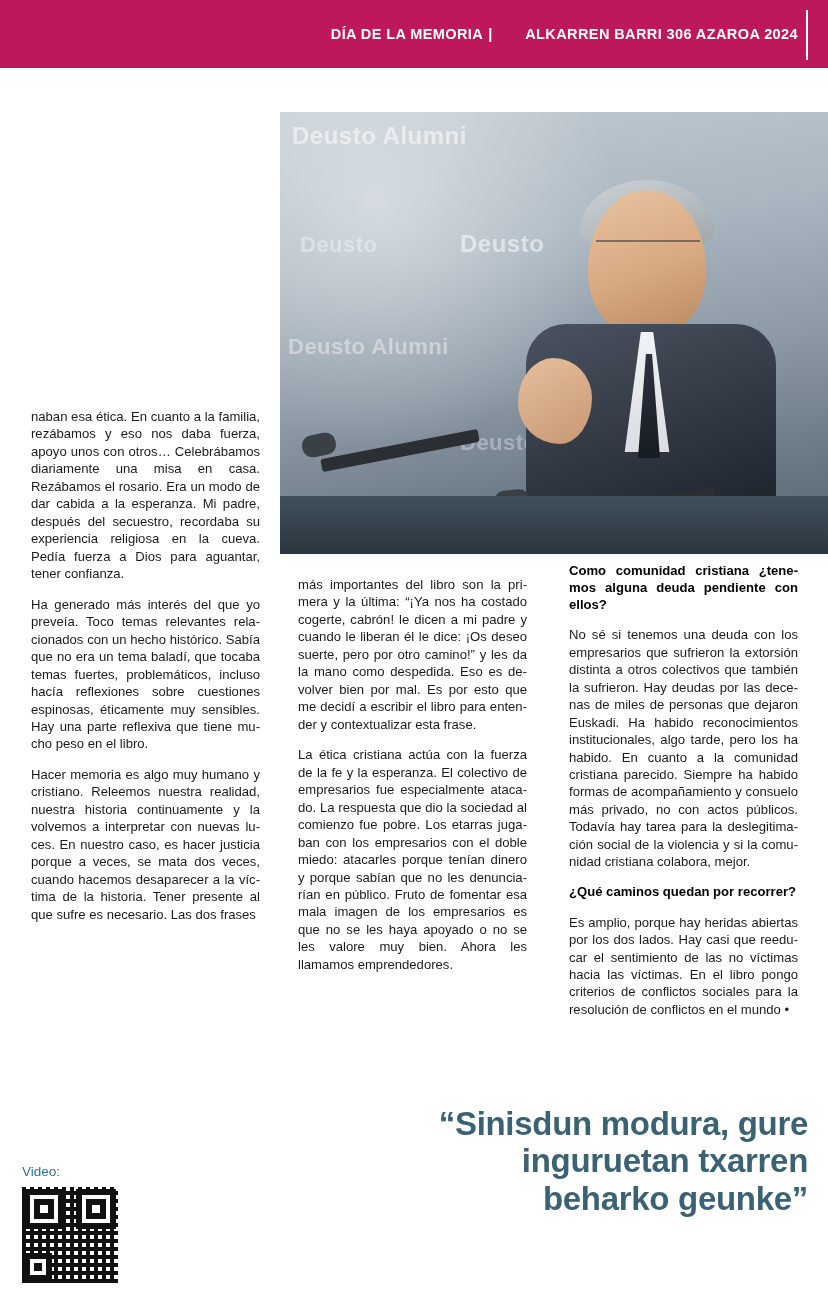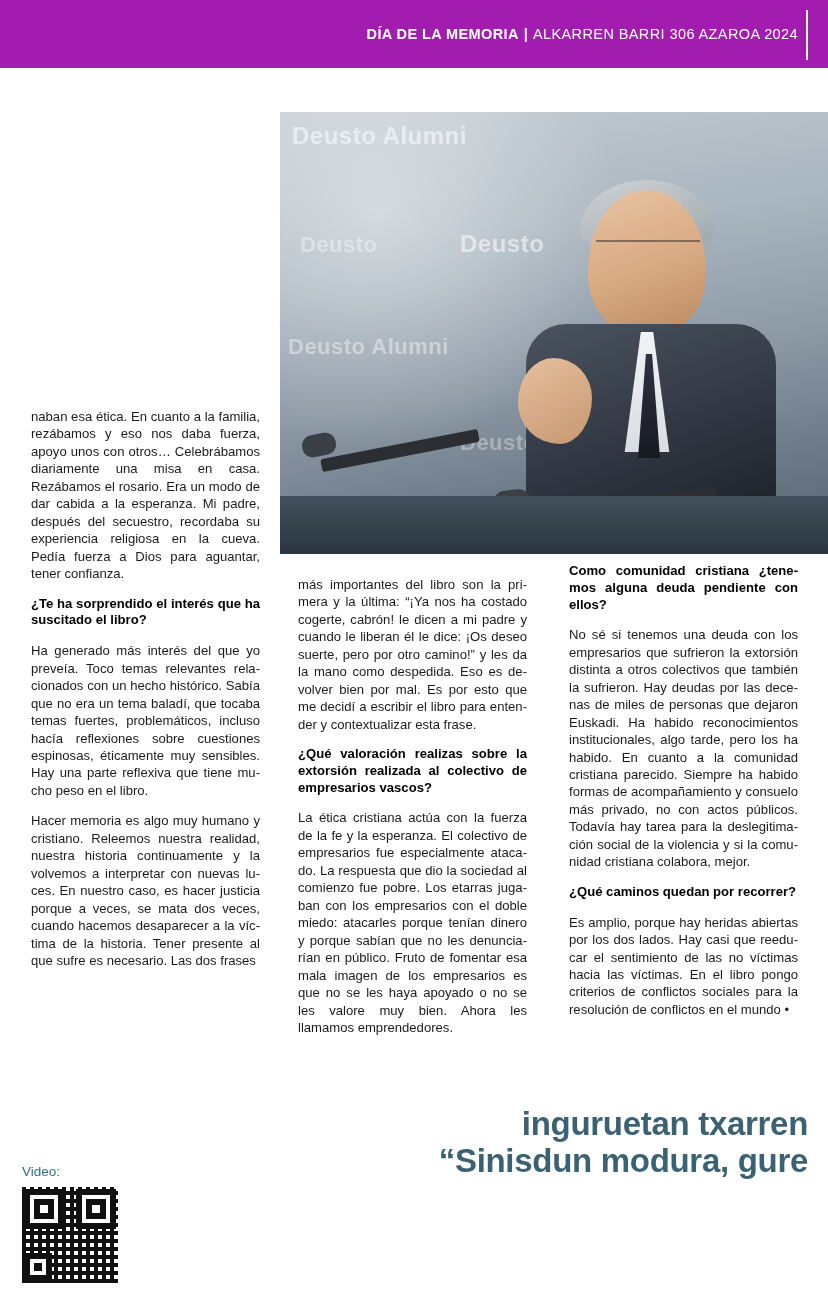--- a/index.html
+++ b/index.html
@@ -16,21 +16,21 @@
     overflow: hidden;
     background: #ffffff;
   }
 
   
   .header-bar {
     position: absolute;
     top: 0; left: 0;
     width: 828px;
     height: 68px;
-    background: #a21caf;
+    background: #be185d;
   }
   .header-inner {
     position: absolute;
     right: 30px;
     top: 26px;
     display: flex;
     align-items: baseline;
     color: #ffffff;
     white-space: nowrap;
   }
@@ -39,22 +39,23 @@
     font-weight: bold;
     letter-spacing: 0.4px;
   }
   .header-sep {
     font-size: 14.5px;
     font-weight: bold;
     margin: 0 5px;
   }
   .header-sub {
     font-size: 14.5px;
-    font-weight: normal;
+    font-weight: bold;
     letter-spacing: 0.4px;
+    margin-left: 28px;
   }
   .header-rule {
     position: absolute;
     right: 20px;
     top: 10px;
     width: 2px;
     height: 50px;
     background: #ffffff;
   }
 
@@ -283,41 +284,40 @@
 
     <div class="mic mic-1head"></div>
     <div class="mic mic-1"></div>
     <div class="mic mic-2head"></div>
     <div class="mic mic-2"></div>
     <div class="desk"></div>
   </div>
 
   <div class="col col-1">
     <p>naban esa ética. En cuanto a la familia, rezábamos y eso nos daba fuerza, apo­yo unos con otros… Celebrábamos dia­riamente una misa en casa. Rezábamos el rosario. Era un modo de dar cabida a la esperanza. Mi padre, después del secuestro, recordaba su experiencia re­ligiosa en la cueva. Pedía fuerza a Dios para aguantar, tener confianza.</p>
-    <p class="q">¿Te ha sorprendido el interés que ha suscitado el libro?</p>
     <p>Ha generado más interés del que yo preveía. Toco temas relevantes rela­cionados con un hecho histórico. Sabía que no era un tema baladí, que tocaba temas fuertes, problemáticos, inclu­so hacía reflexiones sobre cuestiones espinosas, éticamente muy sensibles. Hay una parte reflexiva que tiene mu­cho peso en el libro.</p>
     <p>Hacer memoria es algo muy humano y cristiano. Releemos nuestra realidad, nuestra historia continuamente y la volvemos a interpretar con nuevas lu­ces. En nuestro caso, es hacer justicia porque a veces, se mata dos veces, cuando hacemos desaparecer a la víc­tima de la historia. Tener presente al que sufre es necesario. Las dos frases</p>
   </div>
 
   <div class="col col-2">
     <p>más importantes del libro son la pri­mera y la última: “¡Ya nos ha costado cogerte, cabrón! le dicen a mi padre y cuando le liberan él le dice: ¡Os deseo suerte, pero por otro camino!” y les da la mano como despedida. Eso es de­volver bien por mal. Es por esto que me decidí a escribir el libro para enten­der y contextualizar esta frase.</p>
-    <p class="q">¿Qué valoración realizas sobre la ex­torsión realizada al colectivo de em­presarios vascos?</p>
     <p>La ética cristiana actúa con la fuerza de la fe y la esperanza. El colectivo de empresarios fue especialmente ataca­do. La respuesta que dio la sociedad al comienzo fue pobre. Los etarras juga­ban con los empresarios con el doble miedo: atacarles porque tenían dinero y porque sabían que no les denuncia­rían en público. Fruto de fomentar esa mala imagen de los empresarios es que no se les haya apoyado o no se les valore muy bien. Ahora les llamamos emprendedores.</p>
   </div>
 
   <div class="col col-3">
     <p class="q">Como comunidad cristiana ¿tene­mos alguna deuda pendiente con ellos?</p>
     <p>No sé si tenemos una deuda con los empresarios que sufrieron la extorsión distinta a otros colectivos que también la sufrieron. Hay deudas por las dece­nas de miles de personas que dejaron Euskadi. Ha habido reconocimientos institucionales, algo tarde, pero los ha habido. En cuanto a la comunidad cristiana parecido. Siempre ha habido formas de acompañamiento y consue­lo más privado, no con actos públicos. Todavía hay tarea para la deslegitima­ción social de la violencia y si la comu­nidad cristiana colabora, mejor.</p>
     <p class="q">¿Qué caminos quedan por recorrer?</p>
     <p>Es amplio, porque hay heridas abiertas por los dos lados. Hay casi que reedu­car el sentimiento de las no víctimas hacia las víctimas. En el libro pongo criterios de conflictos sociales para la resolución de conflictos en el mundo •</p>
   </div>
 
   <div class="pullquote">
+    <div>“Sinisdun modura, gure</div>
     <div>inguruetan txarren</div>
-    <div>“Sinisdun modura, gure</div>
+    <div>beharko geunke”</div>
   </div>
 
   <div class="video-block">
     <div class="video-label">Video:</div>
     <div class="qr">
       <span class="qr-b3"></span>
     </div>
   </div>
 
 </div>

